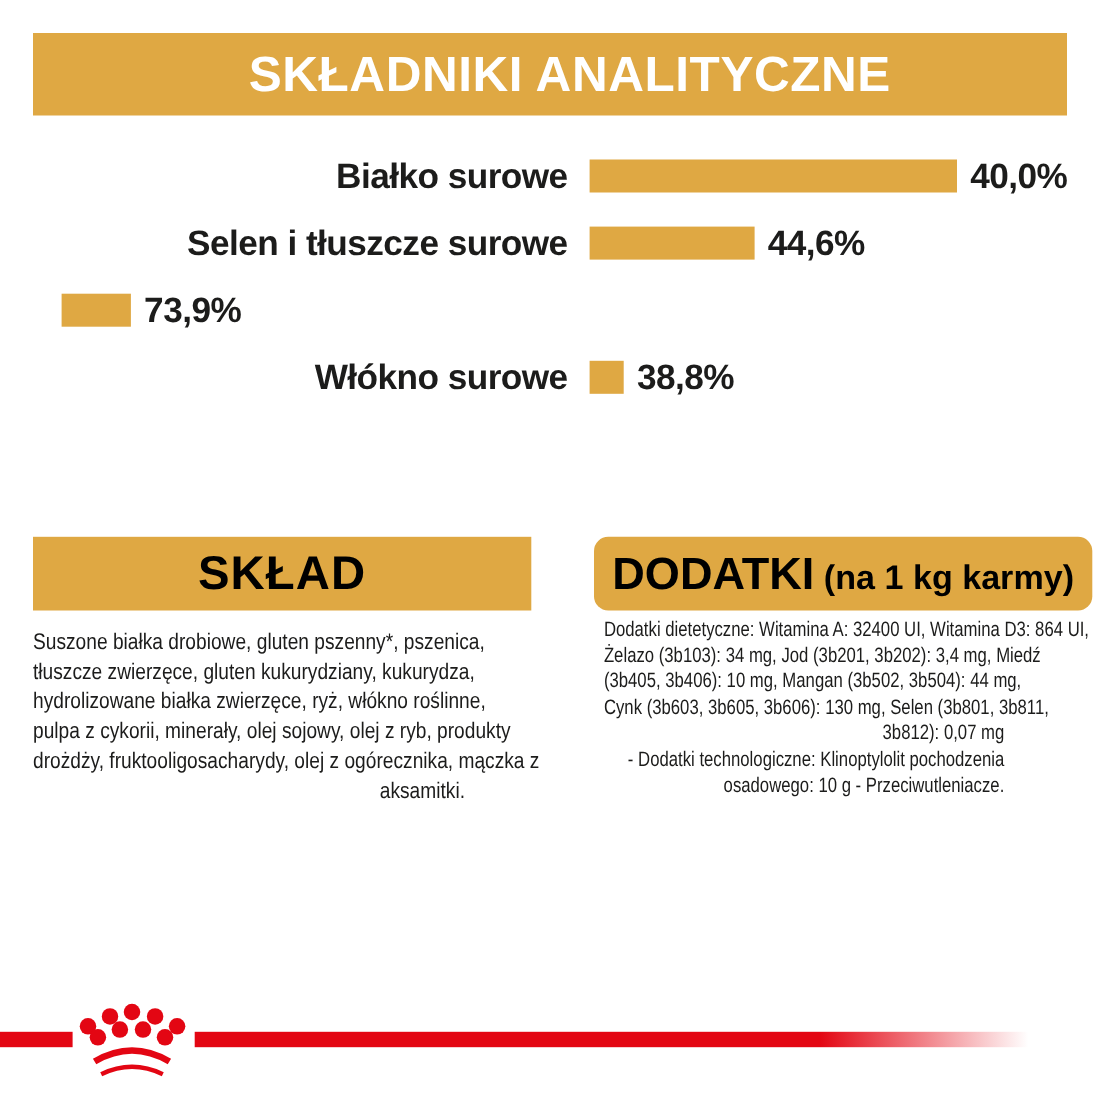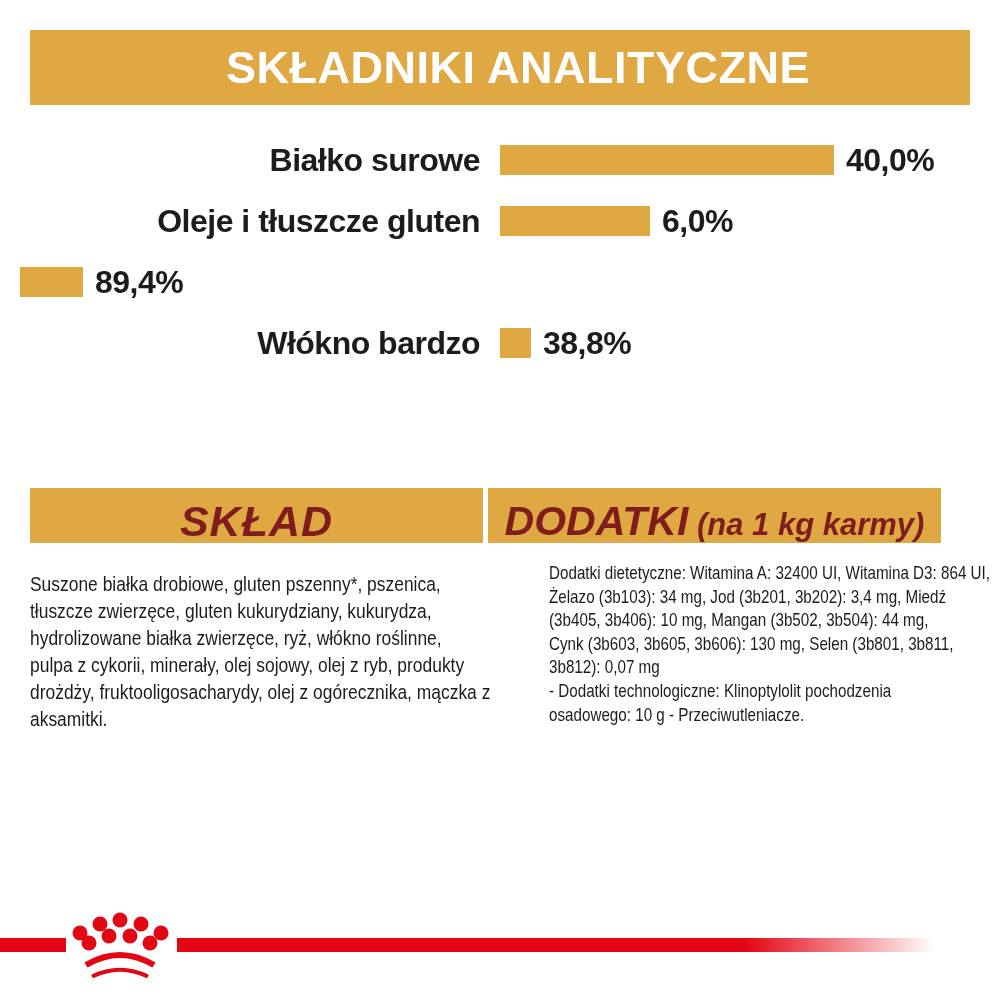--- a/index.html
+++ b/index.html
@@ -17,39 +17,39 @@
   
   .title-bar{
     position:absolute;left:30px;top:30px;width:940px;height:75px;
     background:var(--gold);color:#ffffff;
     font-size:45px;font-weight:700;letter-spacing:0.5px;
     text-align:center;line-height:76px;padding-left:36px;
   }
 
   
   .chart{position:absolute;left:0;top:145px;width:1000px;}
-  .chart-row{display:flex;align-items:center;height:30px;margin-bottom:31px;}
+  .chart-row{display:flex;align-items:center;height:30px;margin-bottom:31px;padding-left:36px;}
   .chart-label{
     width:480px;text-align:right;font-size:32px;font-weight:700;
     letter-spacing:-0.5px;white-space:nowrap;
   }
   .chart-bar{height:30px;margin-left:20px;background:var(--gold);flex:0 0 auto;}
   .chart-value{margin-left:12px;font-size:32px;font-weight:700;letter-spacing:-0.5px;white-space:nowrap;}
 
   
   .section-header{
-    position:absolute;top:488px;height:55px;background:var(--gold);color:#7f1d1d;
-    font-weight:700;text-align:center;line-height:67px;white-space:nowrap;font-style:italic;
+    position:absolute;top:488px;height:67px;background:var(--gold);color:#000000;
+    font-weight:700;text-align:center;line-height:67px;white-space:nowrap;
   }
   .section-header.sklad{left:30px;width:453px;font-size:43px;letter-spacing:1px;}
-  .section-header.dodatki{left:488px;width:453px;font-size:41px;letter-spacing:0;}
+  .section-header.dodatki{left:540px;width:453px;font-size:41px;letter-spacing:0;border-radius:13px;}
   .section-header .sub{font-size:31px;font-weight:700;}
 
   
-  .body-col{position:absolute;}
+  .body-col{position:absolute;text-align:right;}
   .sklad-text{left:30px;top:570px;width:462px;}
   .lip-footnote{left:30px;top:736px;width:462px;}
   .dodatki-text{left:517px;top:561px;width:455px;margin-left:32px;}
   .text-line{
     font-size:20.5px;line-height:27px;white-space:nowrap;
     transform:scaleX(0.85);transform-origin:0 50%;
   }
   .text-line-sm{
     font-size:19px;line-height:23.6px;white-space:nowrap;
     transform:scaleX(0.80);transform-origin:0 50%;
@@ -70,30 +70,30 @@
 
   <div class="title-bar">SKŁADNIKI ANALITYCZNE</div>
 
   <div class="chart">
       <div class="chart-row">
         <div class="chart-label">Białko surowe</div>
         <div class="chart-bar" style="width: 334px; background: rgb(223, 168, 67);"></div>
         <div class="chart-value">40,0%</div>
       </div>
       <div class="chart-row">
-        <div class="chart-label">Oleje i tłuszcze gluten</div>
+        <div class="chart-label">Selen i tłuszcze surowe</div>
         <div class="chart-bar" style="width: 150px; background: rgb(223, 168, 67);"></div>
-        <div class="chart-value">6,0%</div>
+        <div class="chart-value">44,6%</div>
       </div>
       <div class="chart-row">
         <div class="chart-bar" style="width: 63px; background: rgb(223, 168, 67);"></div>
-        <div class="chart-value">89,4%</div>
+        <div class="chart-value">73,9%</div>
       </div>
       <div class="chart-row">
-        <div class="chart-label">Włókno bardzo</div>
+        <div class="chart-label">Włókno surowe</div>
         <div class="chart-bar" style="width: 31px; background: rgb(223, 168, 67);"></div>
         <div class="chart-value">38,8%</div>
       </div>
     </div>
 
   <div class="section-header sklad">SKŁAD</div>
 
   <div class="section-header dodatki">
     <span>DODATKI</span><span class="sub"> (na 1 kg karmy)</span>
   </div>

